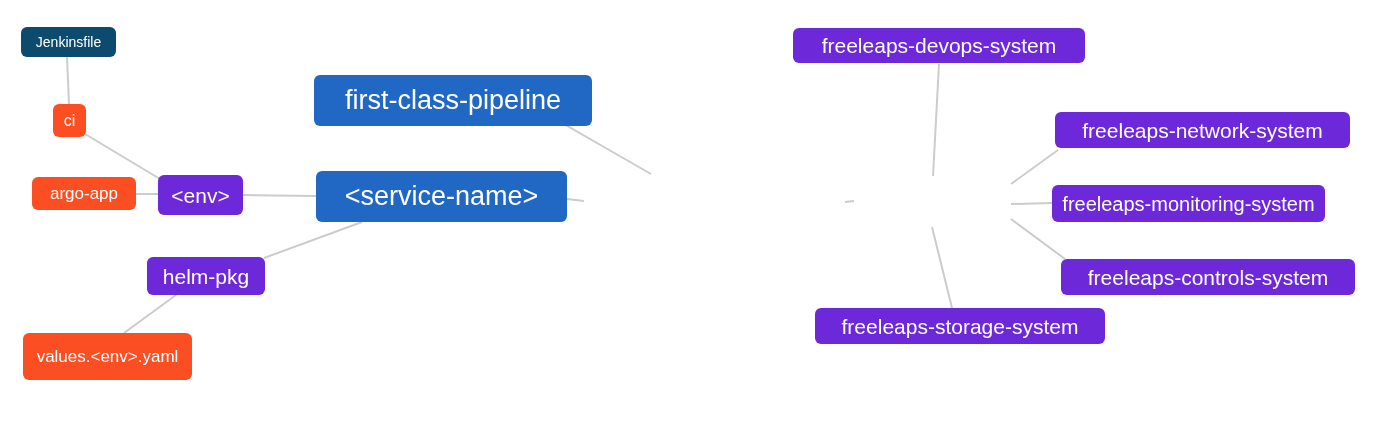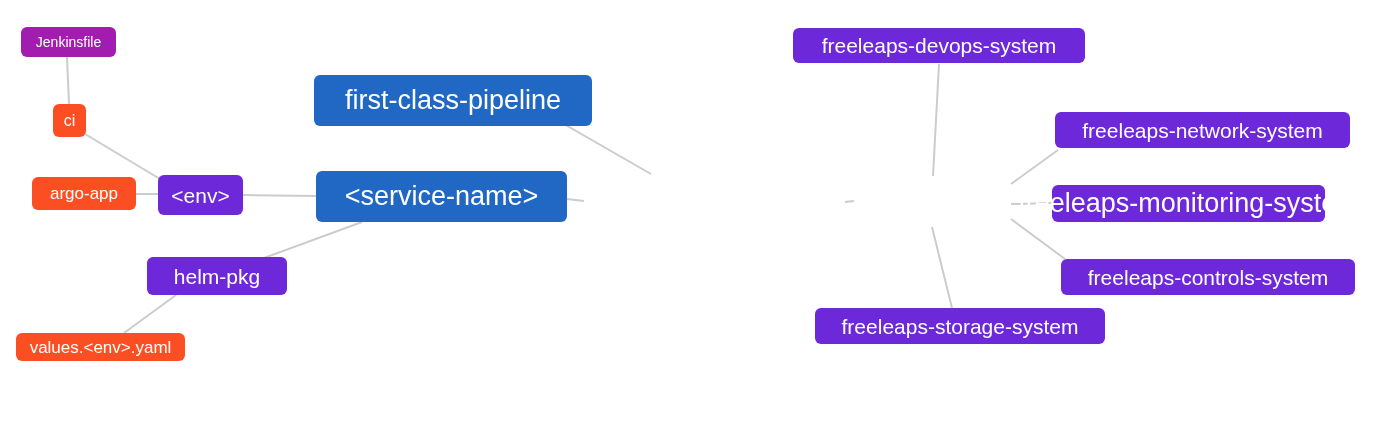--- a/index.html
+++ b/index.html
@@ -30,21 +30,21 @@
     color: #ffffff;
     border-radius: 6px;
     white-space: nowrap;
     box-sizing: border-box;
     cursor: pointer;
     line-height: 1;
   }
   .node.dark   { background: #3b3838; }
   .node.blue   { background: #2168c5; }
   .node.green  { background: #6d28d9; }
-  .node.orange { background: #a21caf; }
+  .node.orange { background: #0c4a6e; }
   .node.red    { background: #fb4e22; }
 </style>
 </head>
 <body>
 
 <div class="canvas">
 
   <svg class="edges" width="1390" height="421">
     <g stroke="#cccccc" stroke-width="2" fill="none">
       <line x1="67" y1="57" x2="69" y2="104"></line>
@@ -65,33 +65,33 @@
   </svg>
 
   <div class="node orange" style="left:21px;  top:27px;  width:95px;  height:30px; font-size:14px;">Jenkinsfile</div>
 
   <div class="node red" style="left:53px;  top:104px; width:33px;  height:33px; font-size:16px;">ci</div>
 
   <div class="node red" style="left:32px;  top:177px; width:104px;  height:33px; font-size:17px;">argo-app</div>
 
   <div class="node green" style="left:158px; top:175px; width:85px;  height:40px; font-size:21px;">&lt;env&gt;</div>
 
-  <div class="node green" style="left:147px; top:257px; width:140px; height:38px; font-size:21px;">helm-pkg</div>
+  <div class="node green" style="left:147px; top:257px; width:118px; height:38px; font-size:21px;">helm-pkg</div>
 
-  <div class="node red" style="left:16px;   top:333px; width:169px; height:28px; font-size:17px;">values.&lt;env&gt;.yaml</div>
+  <div class="node red" style="left:23px;   top:333px; width:169px; height:47px; font-size:17px;">values.&lt;env&gt;.yaml</div>
 
   <div class="node blue" style="left:314px; top:37px;  width:278px; height:51px; font-size:27px;margin-top:38px;">first-class-pipeline</div>
 
   <div class="node blue" style="left:316px; top:171px; width:251px; height:51px; font-size:27px;">&lt;service-name&gt;</div>
 
 
 
   <div class="node green" style="left:793px;  top:28px;  width:292px; height:35px; font-size:21px;">freeleaps-devops-system</div>
 
   <div class="node green" style="left:1055px; top:112px; width:295px; height:36px; font-size:21px;">freeleaps-network-system</div>
 
-  <div class="node green" style="left:1052px; top:185px; width:273px; height:37px; font-size:27px;">freeleaps-monitoring-system</div>
+  <div class="node green" style="left:1052px; top:185px; width:273px; height:37px; font-size:20px;">freeleaps-monitoring-system</div>
 
   <div class="node green" style="left:1061px; top:259px; width:294px; height:36px; font-size:21px;">freeleaps-controls-system</div>
 
   <div class="node green" style="left:815px;  top:308px; width:290px; height:36px; font-size:21px;">freeleaps-storage-system</div>
 
 </div>
 
 </body></html>

